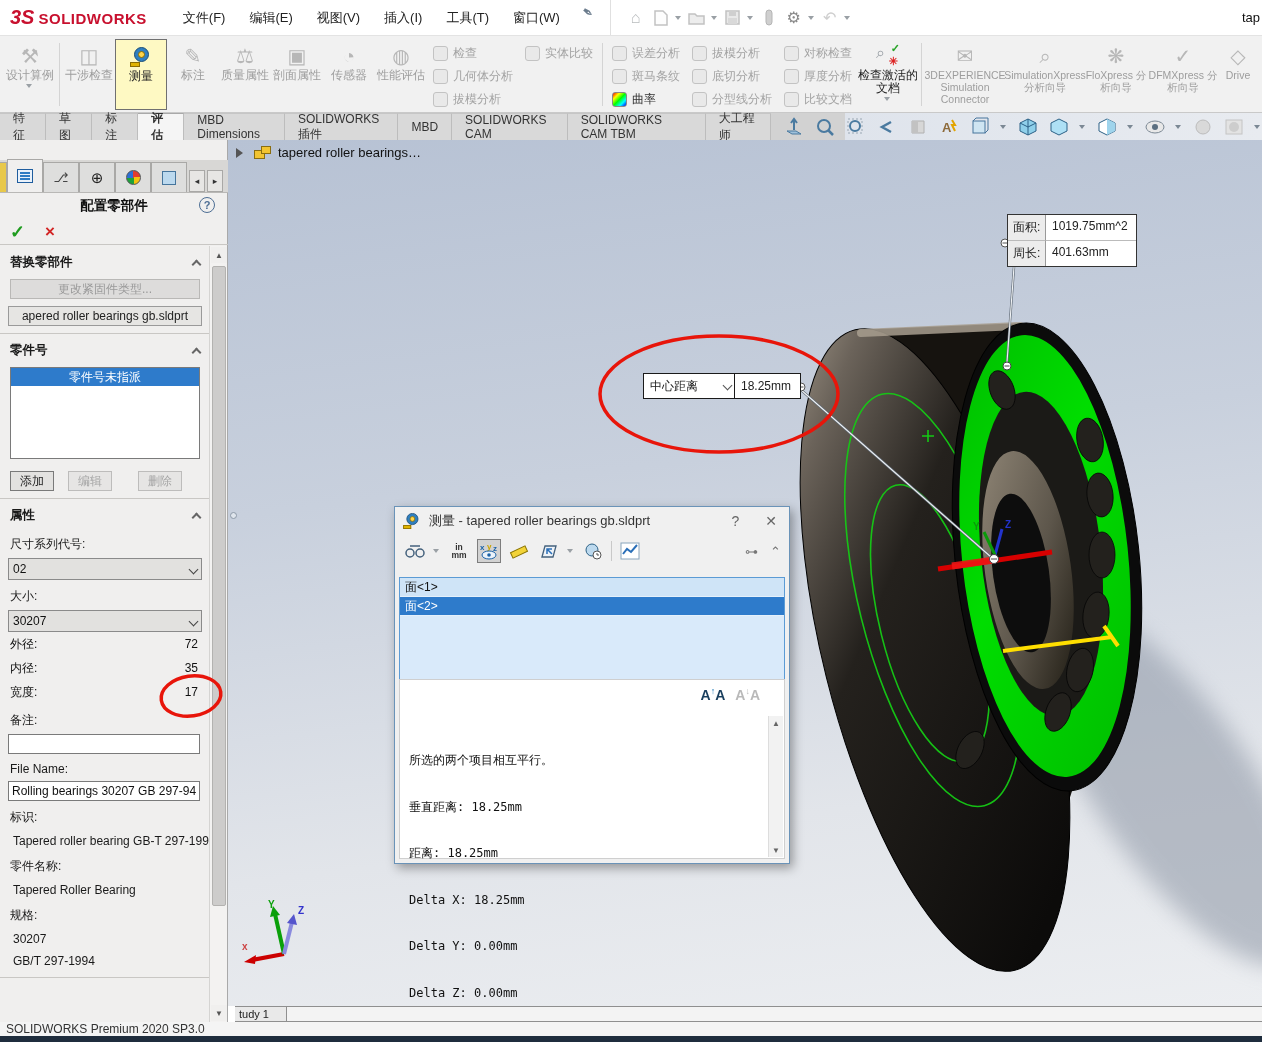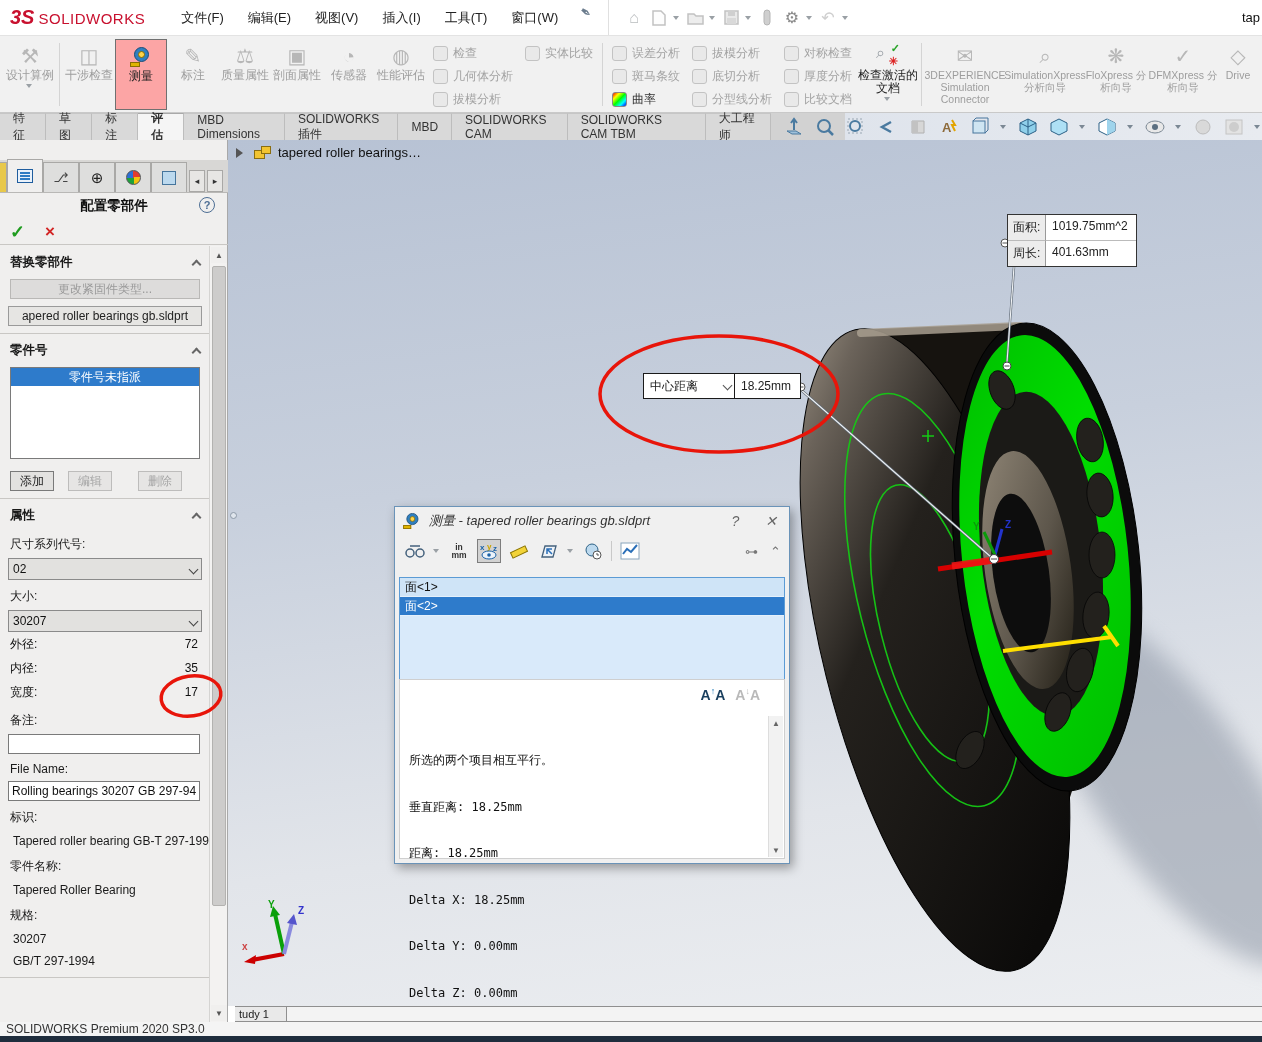--- a/index.html
+++ b/index.html
@@ -4,37 +4,37 @@
 <style>
   * { margin:0; padding:0; box-sizing:border-box; }
   html,body { width:1262px; height:1042px; overflow:hidden; font-family:"Liberation Sans", sans-serif; }
   body { position:relative; background:#fff; font-size:12px; color:#222; }
 
   
   .menubar { position:absolute; left:0; top:0; width:1262px; height:36px; background:#fff; display:flex; align-items:center; border-bottom:1px solid #e3e3e3;justify-content:space-between; }
   .logo { display:flex; align-items:baseline; margin-left:10px; color:#c8102e; font-weight:bold; }
   .logo .l3s { font-style:italic; font-size:20px; margin-right:4px; }
   .logo .lsw { font-size:15px; letter-spacing:.5px; }
-  .logo .lsw b { font-weight:400; }
+  .logo .lsw b { font-weight:700; }
   .menus { display:flex; margin-left:26px; gap:4px; }
   .menu-item { padding:6px 10px; font-size:13px; color:#222; cursor:default; }
   .pinbtn { margin-left:4px; color:#6b7c8d; font-size:14px; transform:rotate(35deg); }
   .qat { display:flex; align-items:center; margin-left:20px; gap:3px; border-left:1px solid #e0e0e0; padding-left:14px; height:100%; }
   .qicon { width:22px; height:22px; display:flex; align-items:center; justify-content:center; color:#b9bcbe; font-size:16px; }
   .qicon svg { display:block; }
   .dtri { width:0; height:0; border:3px solid transparent; border-top:4px solid #9aa0a5; margin:3px 2px 0 0; }
   .win-title-frag { margin-left:auto; margin-right:2px; font-size:13px; color:#111; }
 
   
   .ribbon { position:absolute; left:0; top:36px; width:1262px; height:77px; background:#f1f1f1; border-bottom:1px solid #c9c9c9; display:flex; align-items:stretch; padding:3px 2px 2px 4px; }
   .rsep { width:1px; background:#d4d4d4; margin:4px 3px; }
   .rb-large { width:52px; display:flex; flex-direction:column; align-items:center; padding-top:4px; color:#9d9d9d; text-align:center; line-height:13px; font-size:12px; }
   .rb-large .ric { height:26px; display:flex; align-items:center; justify-content:center; font-size:20px; color:#b7b7b7; }
   .rb-large.en { width:80px; font-size:10.5px; line-height:12px; }
-  .rb-large.active { background:#fca5a5; border:1px solid #707070; color:#222;text-align:right; }
+  .rb-large.active { background:#fef9c3; border:1px solid #707070; color:#222;text-align:right; }
   .rb-large .dtri { margin-top:2px; }
   .rb-colwrap { display:flex; flex-direction:column; justify-content:flex-start; padding-top:5px; gap:4px; }
   .rb-small { display:flex; align-items:center; gap:5px; height:19px; color:#a3a3a3; font-size:12px; white-space:nowrap; padding:0 6px; }
   .rb-small .sic { width:15px; height:15px; border:1px solid #c3c3c3; border-radius:3px; background:#e9e9e9; flex:none; }
   .rb-small.on { color:#333; }
   .rb-small.on .sic { background:linear-gradient(135deg,#f00,#ff0,#0f0,#0ff,#00f); border-color:#888; }
   .tape-ic { width:22px; height:20px; position:relative; }
   .tape-ic .tc { position:absolute; left:4px; top:0; width:15px; height:15px; border-radius:50%; background:#2f7fc0; border:1px solid #1b4d77; }
   .tape-ic .th { position:absolute; left:8px; top:4px; width:7px; height:7px; border-radius:50%; background:#ffd54a; border:1px solid #8a6d00; }
   .tape-ic .tt { position:absolute; left:0; bottom:0; width:10px; height:5px; background:#e0b400; border:1px solid #8a6d00; }
@@ -108,21 +108,21 @@
   .callout-area .cv { padding:4px 4px 4px 6px; white-space:nowrap; }
   .callout-area .r1 { border-bottom:1px solid #bbb; }
 
   .callout-dist { position:absolute; left:415px; top:233px; display:flex; height:26px; }
   .cd-select { width:92px; border:1.6px solid #1a1a1a; background:#fff; display:flex; align-items:center; font-size:12px; padding-left:6px; position:relative; }
   .cd-select .sv { position:absolute; right:3px; top:8px; width:7px; height:7px; border-left:1.6px solid #555; border-bottom:1.6px solid #555; transform:rotate(-45deg); }
   .cd-value { width:66px; border:1.6px solid #1a1a1a; border-left:none; background:#fff; display:flex; align-items:center; font-size:12px; padding-left:6px; }
 
   
   .mdlg { position:absolute; left:394px; top:506px; width:396px; height:358px; background:#f0f0f0; border:1px solid #6a93b8; box-shadow:3px 4px 10px rgba(0,0,0,.35); }
-  .md-title { height:28px; display:flex; align-items:center; padding:0 6px; font-size:13px; color:#333;font-style:italic; }
+  .md-title { height:28px; display:flex; align-items:center; padding:0 6px; font-size:13px; color:#333; }
   .md-title .t { margin-left:6px; }
   .md-x { margin-left:auto; display:flex; gap:14px; color:#666; font-size:14px; }
   .md-x span { padding:0 6px; }
   .md-tools { height:32px; display:flex; align-items:center; gap:6px; padding:0 8px; }
   .mt-ic { width:24px; height:24px; display:flex; align-items:center; justify-content:center; font-size:14px; color:#4a6e8e; }
   .mt-ic.pressed { background:#d2d2d2; border:1px solid #7d7d7d; }
   .mt-sep { width:1px; height:20px; background:#c9c9c9; }
   .inmm { font-size:8.5px; font-weight:bold; line-height:8px; color:#333; text-align:center; }
   .md-right { margin-left:auto; display:flex; gap:12px; color:#777; font-size:13px; }
   .md-list { margin:10px 4px; height:104px; background:#d9eafa; border:1px solid #5b9bd5; font-size:12px; }

